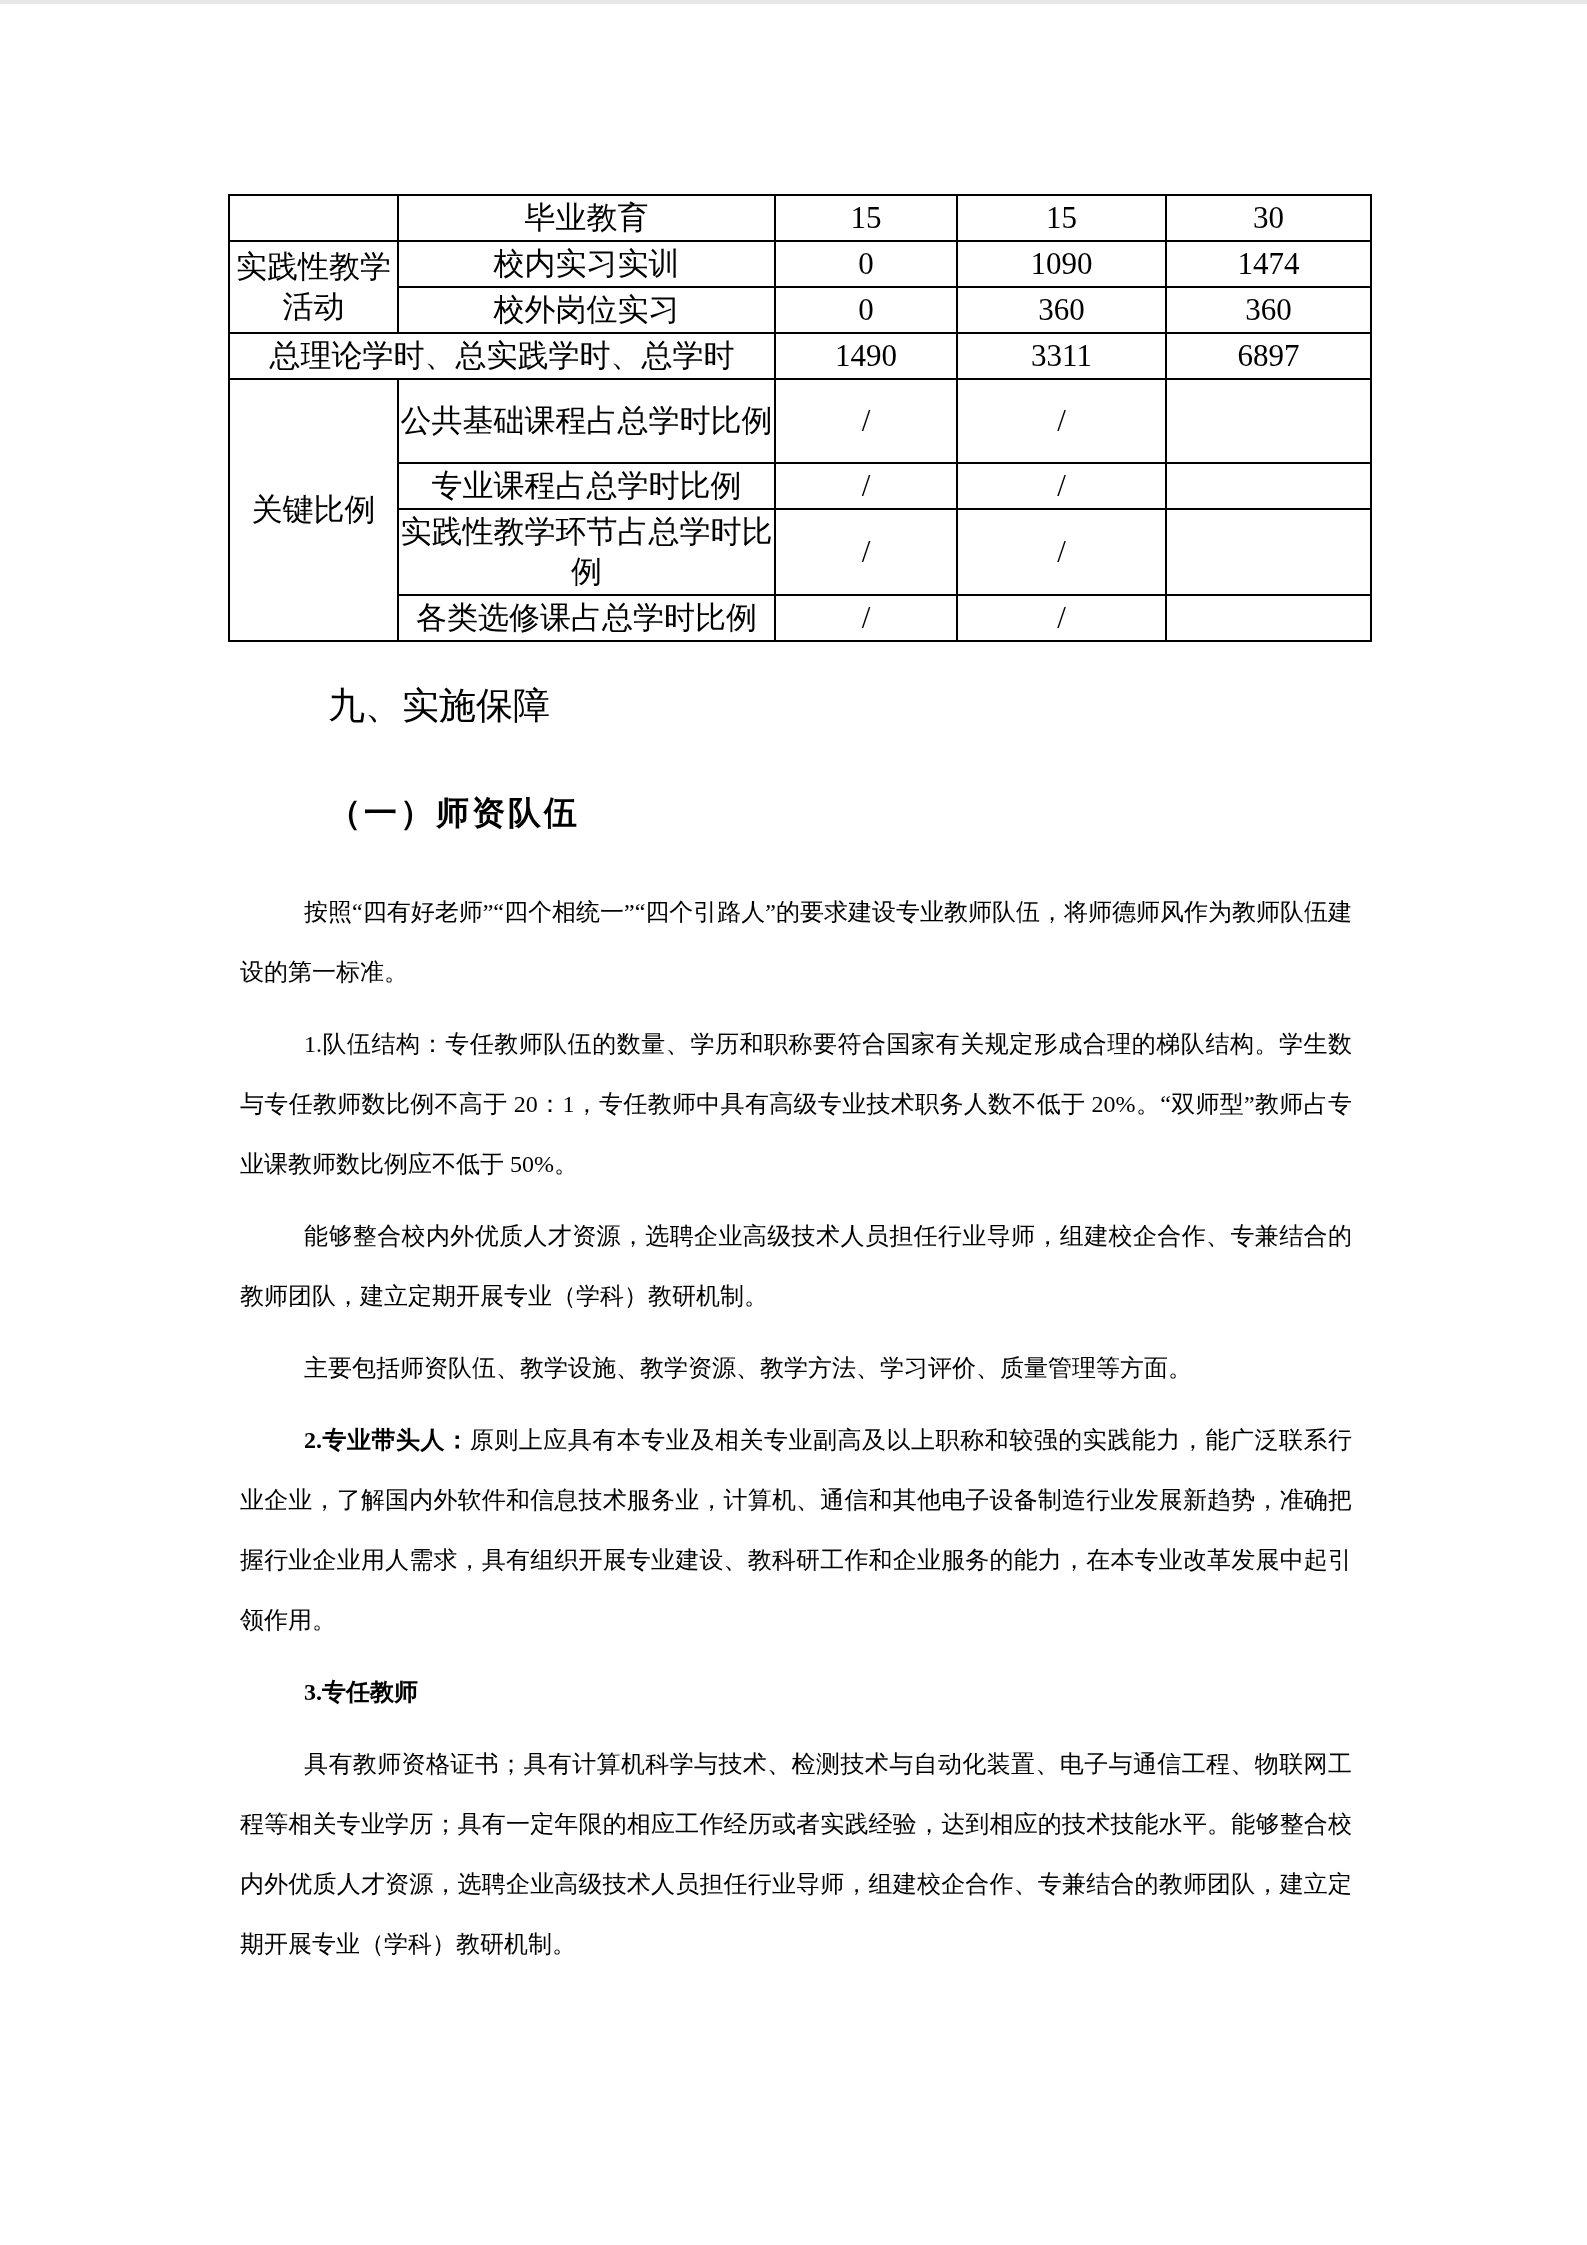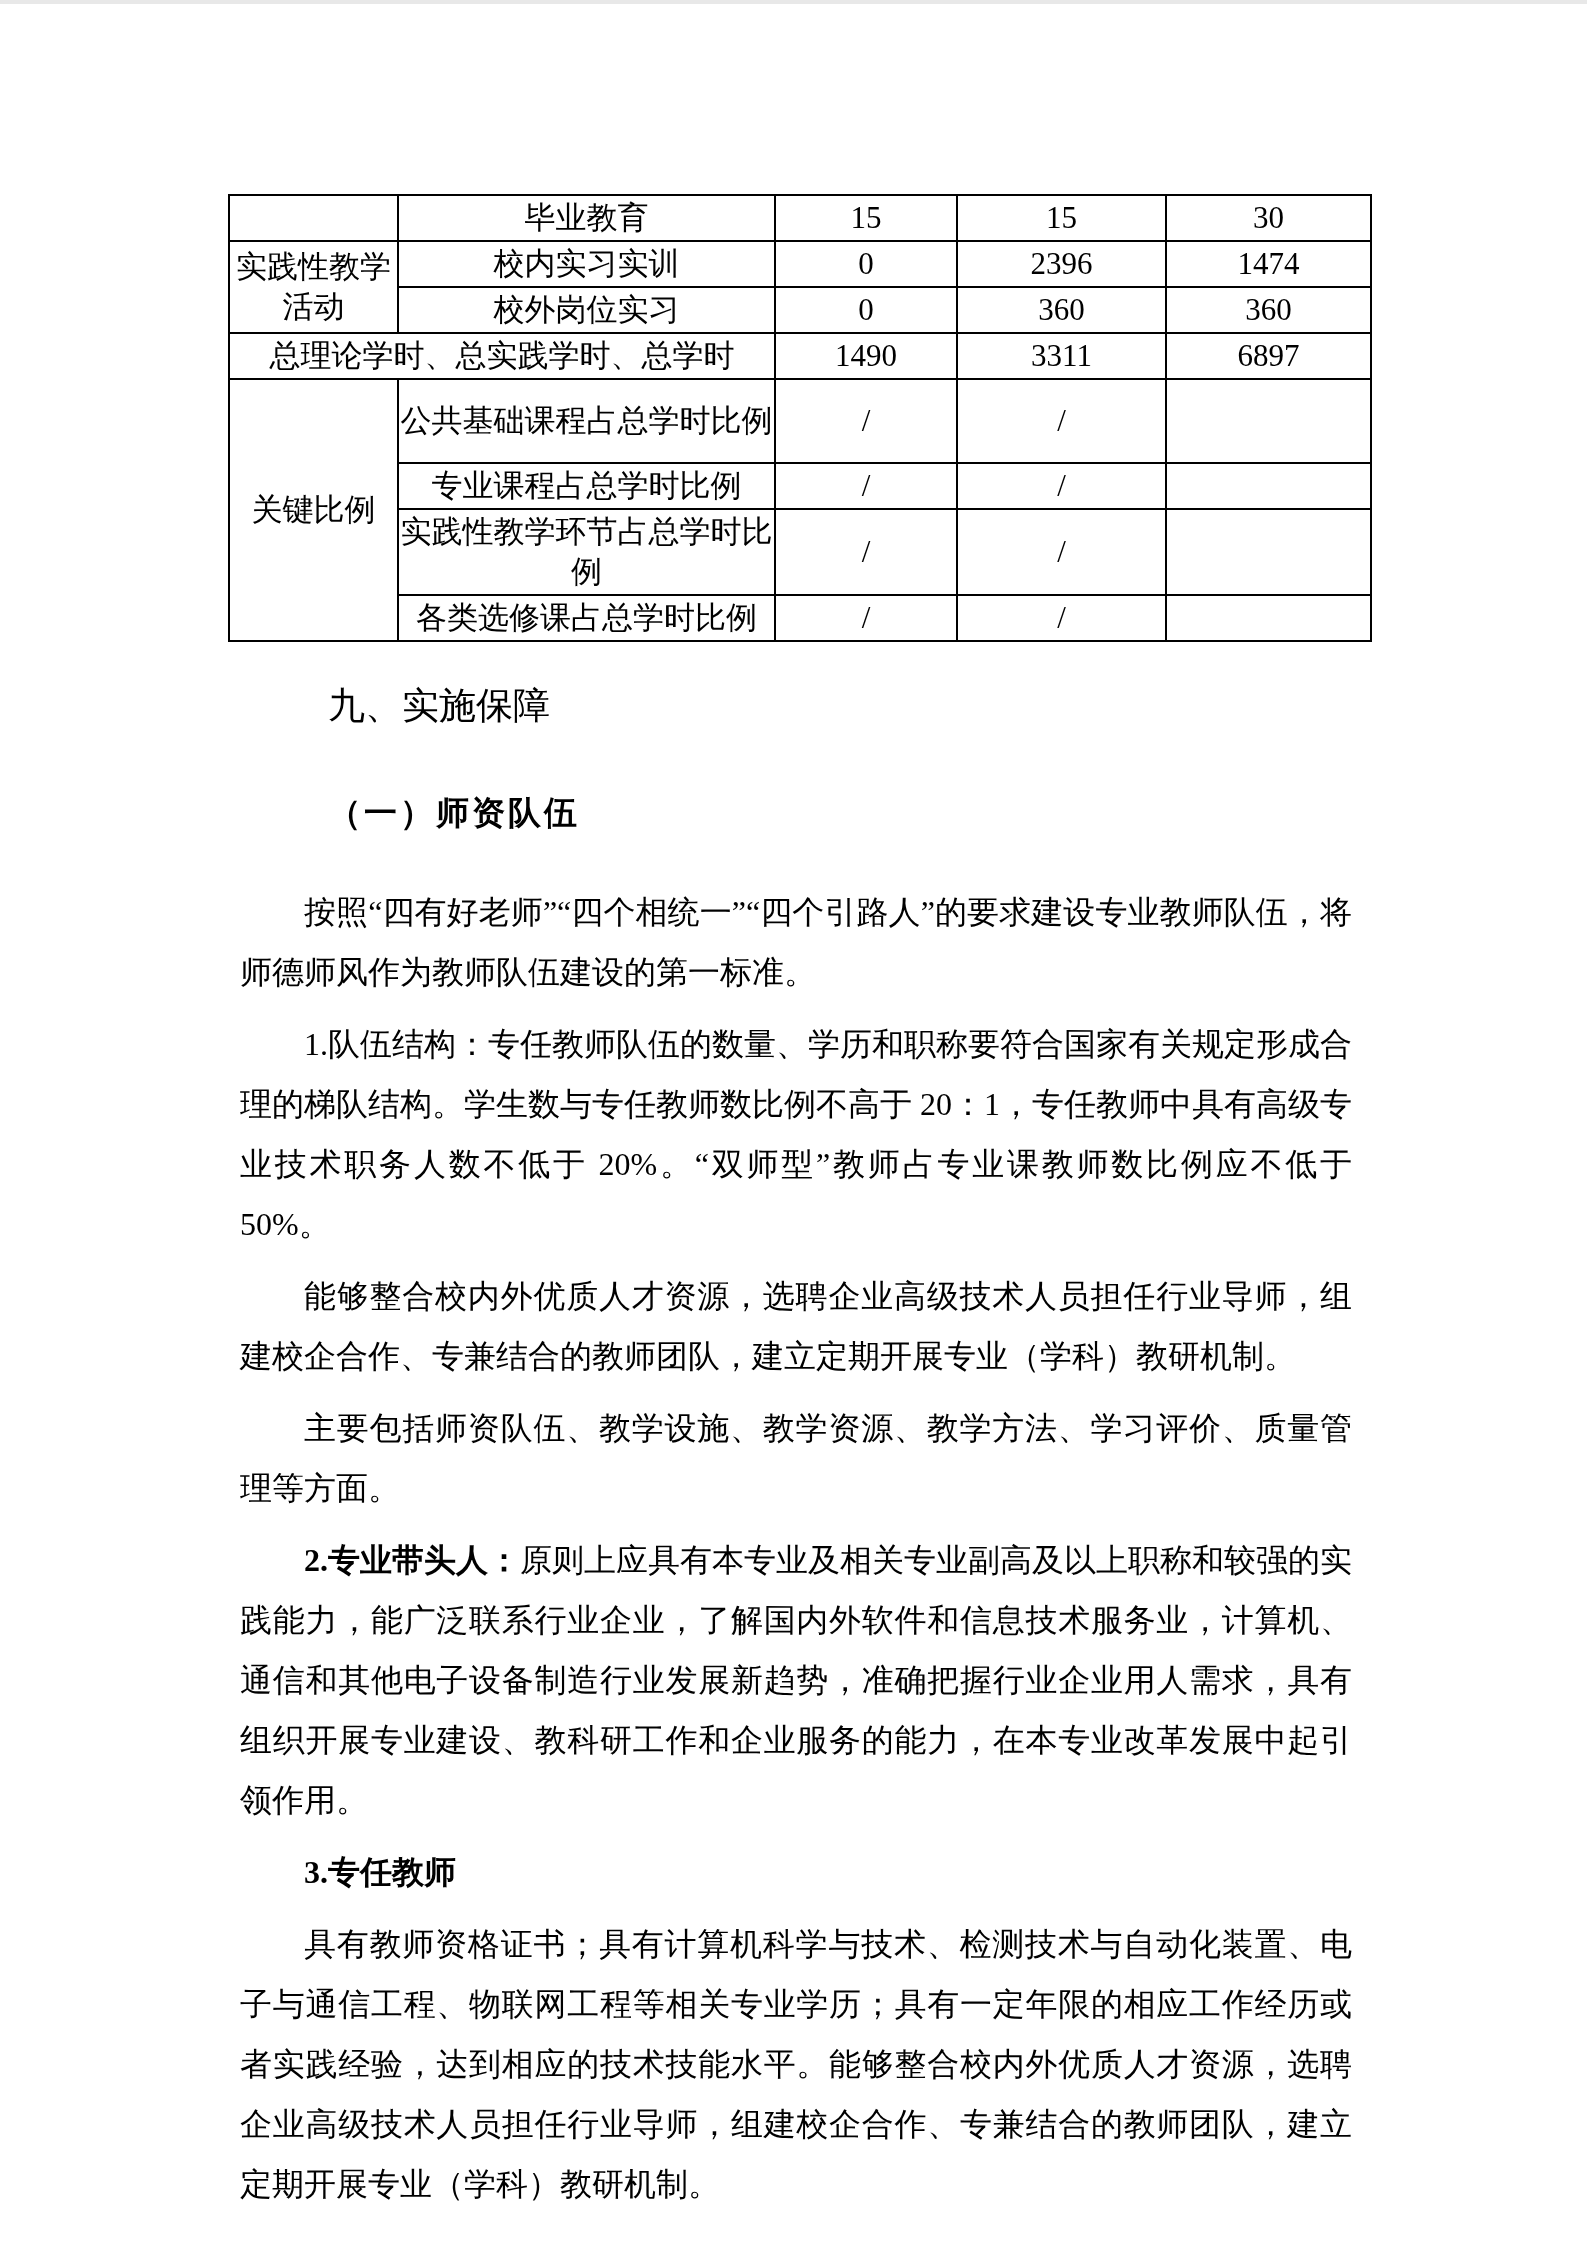--- a/index.html
+++ b/index.html
@@ -56,21 +56,21 @@
     font-weight:bold;
     font-size:33px;
     line-height:46px;
     letter-spacing:3px;
     margin:58px 0 0 0;
     text-indent:88px;
   }
 
   
   p.body {
-    font-size:32px;
+    font-size:24px;
     line-height:60px;
     text-align:justify;
     margin:12px 0 0 0;
     text-indent:64px;
   }
   p.body.first { margin-top:46px; }
   p.body b { font-weight:bold; }
 </style>
 </head>
 <body>
@@ -91,21 +91,21 @@
           <td class="lab1"></td>
           <td class="lab2">毕业教育</td>
           <td class="num">15</td>
           <td class="num">15</td>
           <td class="num">30</td>
         </tr>
         <tr class="r-single">
           <td class="lab1" rowspan="2">实践性教学活动</td>
           <td class="lab2">校内实习实训</td>
           <td class="num">0</td>
-          <td class="num">2396</td>
+          <td class="num">1090</td>
           <td class="num">1474</td>
         </tr>
         <tr class="r-single">
           <td class="lab2">校外岗位实习</td>
           <td class="num">0</td>
           <td class="num">360</td>
           <td class="num">360</td>
         </tr>
         <tr class="r-single">
           <td class="merged" colspan="2">总理论学时、总实践学时、总学时</td>

